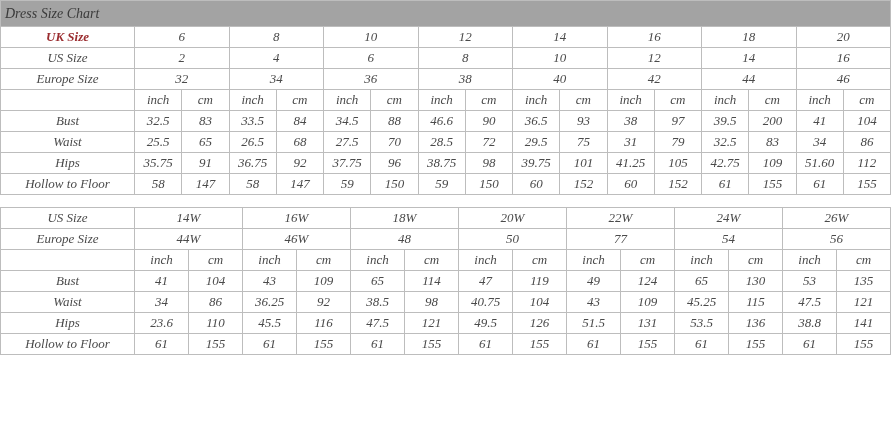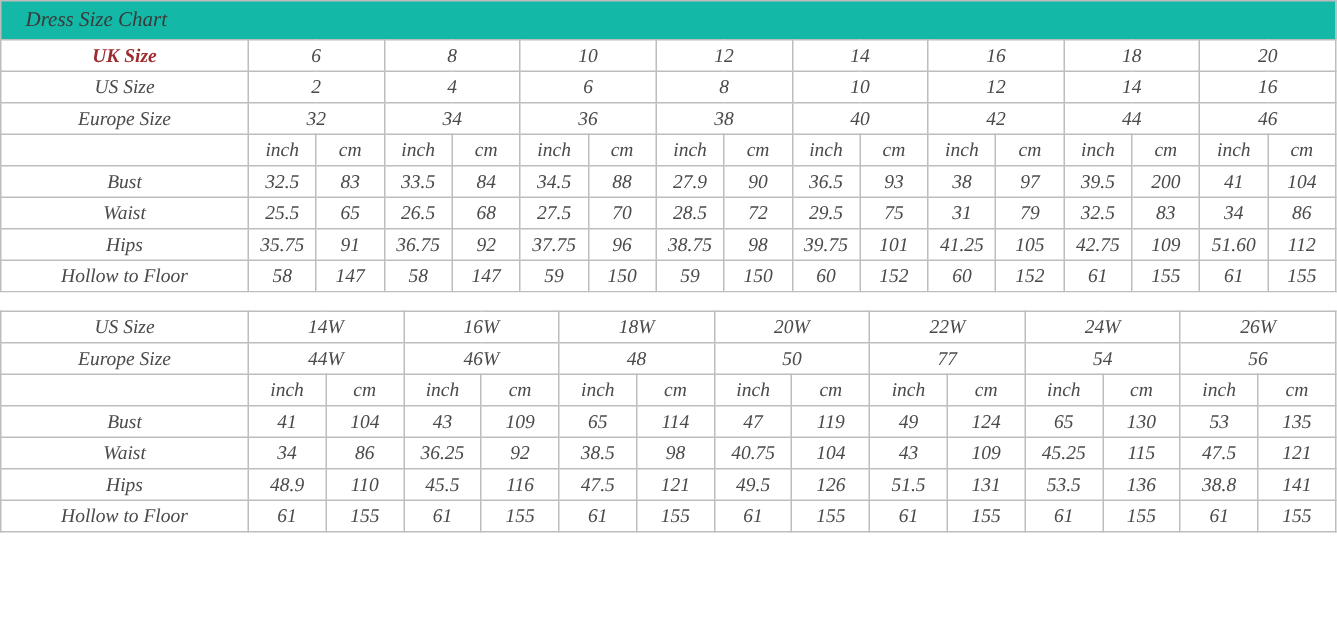--- a/index.html
+++ b/index.html
@@ -18,24 +18,24 @@
     width: 891px;
     height: 427px;
     position: relative;
     box-sizing: border-box;
   }
   .chart-block {
     width: 891px;
     box-sizing: border-box;
   }
   .title-bar {
-    background: #14b8a6;
+    background: #a3a3a3;
     height: 26px;
     line-height: 26px;
-    padding-left: 16px;
+    padding-left: 4px;
     font-style: italic;
     font-size: 14px;
     color: #3a3a3a;
     border: 1px solid #bdbdbd;
     border-bottom: none;
     box-sizing: border-box;
   }
   table.size-table {
     border-collapse: collapse;
     width: 891px;
@@ -47,21 +47,21 @@
     text-align: center;
     font-style: italic;
     color: #4a4a4a;
     padding: 1px 0;
     height: 21px;
     box-sizing: border-box;
     white-space: nowrap;
     overflow: hidden;
   }
   td.label-cell {
-    width: 165px;
+    width: 134px;
   }
   td.unit-cell, td.val-cell {
     width: 45px;
   }
   td.hdr-val {
     font-size: 13px;
   }
   .row-uk td {
     color: #9b2d30;
     font-weight: normal;
@@ -148,21 +148,21 @@
         <td class="unit-cell">cm</td>
       </tr>
       <tr>
         <td class="label-cell">Bust</td>
         <td class="val-cell num">32.5</td>
         <td class="val-cell num">83</td>
         <td class="val-cell num">33.5</td>
         <td class="val-cell num">84</td>
         <td class="val-cell num">34.5</td>
         <td class="val-cell num">88</td>
-        <td class="val-cell num">27.9</td>
+        <td class="val-cell num">46.6</td>
         <td class="val-cell num">90</td>
         <td class="val-cell num">36.5</td>
         <td class="val-cell num">93</td>
         <td class="val-cell num">38</td>
         <td class="val-cell num">97</td>
         <td class="val-cell num">39.5</td>
         <td class="val-cell num">200</td>
         <td class="val-cell num">41</td>
         <td class="val-cell num">104</td>
       </tr>
@@ -298,21 +298,21 @@
         <td class="val-cell num">104</td>
         <td class="val-cell num">43</td>
         <td class="val-cell num">109</td>
         <td class="val-cell num">45.25</td>
         <td class="val-cell num">115</td>
         <td class="val-cell num">47.5</td>
         <td class="val-cell num">121</td>
       </tr>
       <tr>
         <td class="label-cell">Hips</td>
-        <td class="val-cell num">48.9</td>
+        <td class="val-cell num">23.6</td>
         <td class="val-cell num">110</td>
         <td class="val-cell num">45.5</td>
         <td class="val-cell num">116</td>
         <td class="val-cell num">47.5</td>
         <td class="val-cell num">121</td>
         <td class="val-cell num">49.5</td>
         <td class="val-cell num">126</td>
         <td class="val-cell num">51.5</td>
         <td class="val-cell num">131</td>
         <td class="val-cell num">53.5</td>

